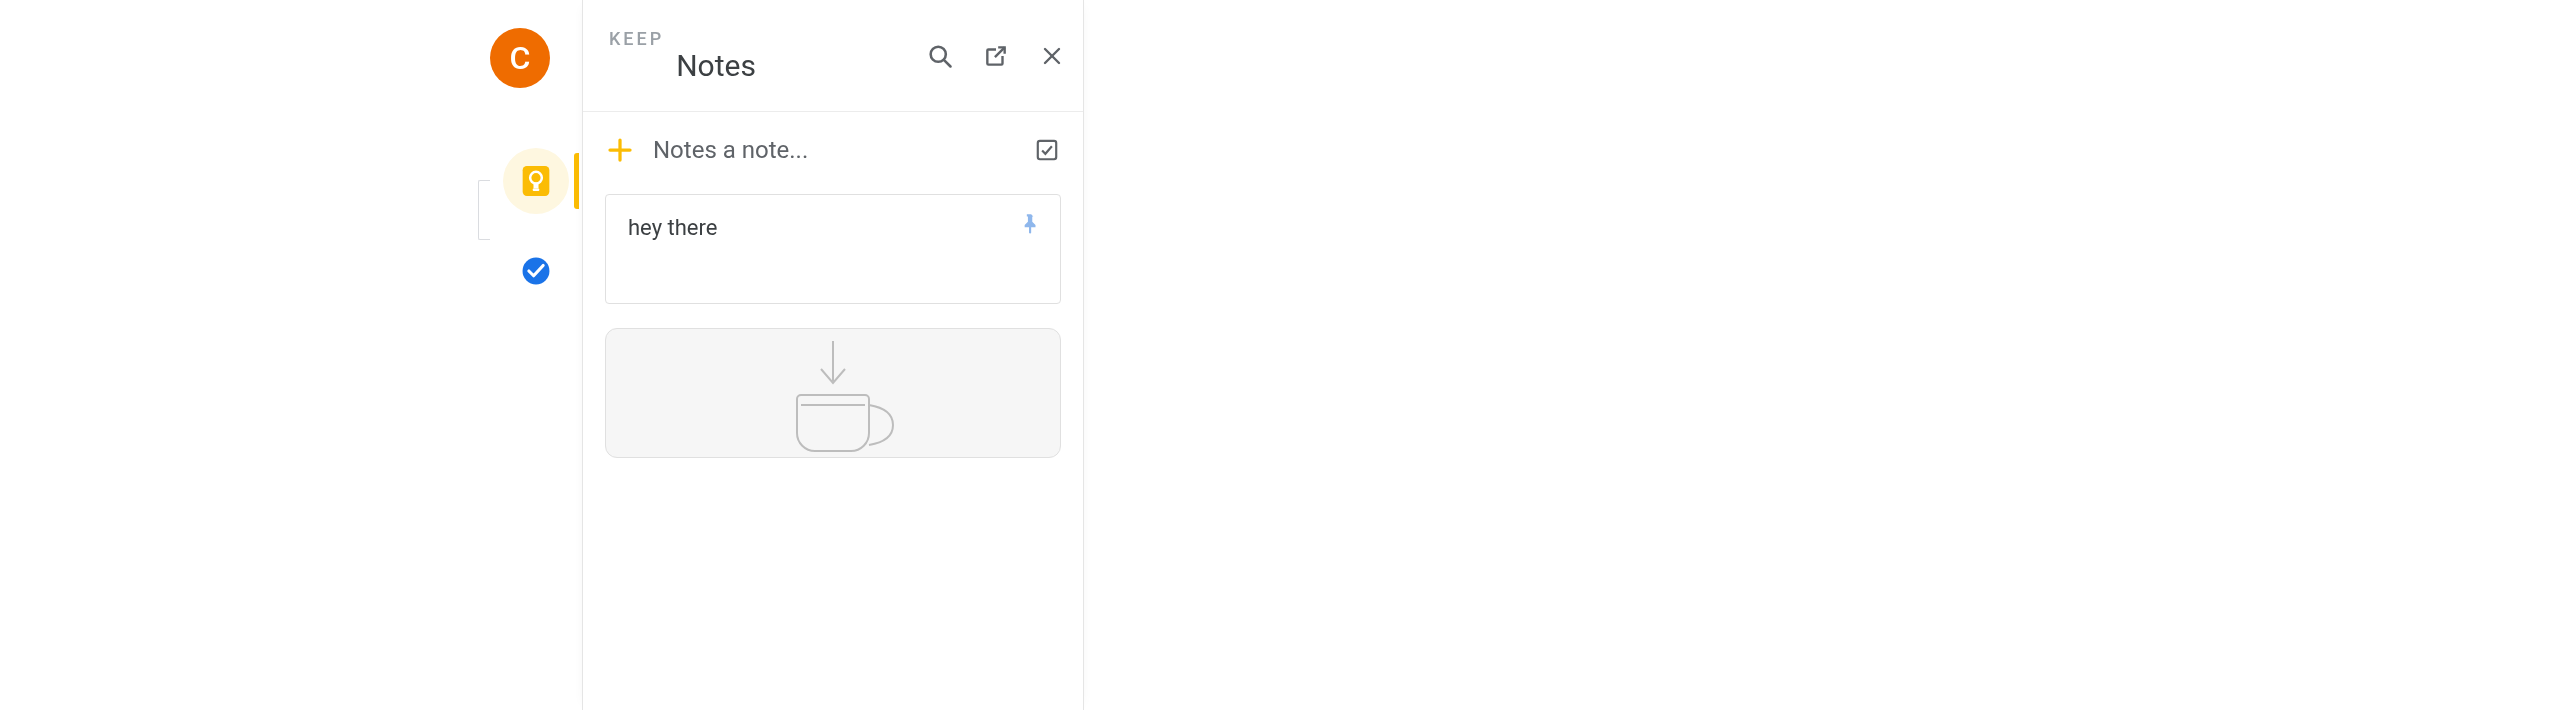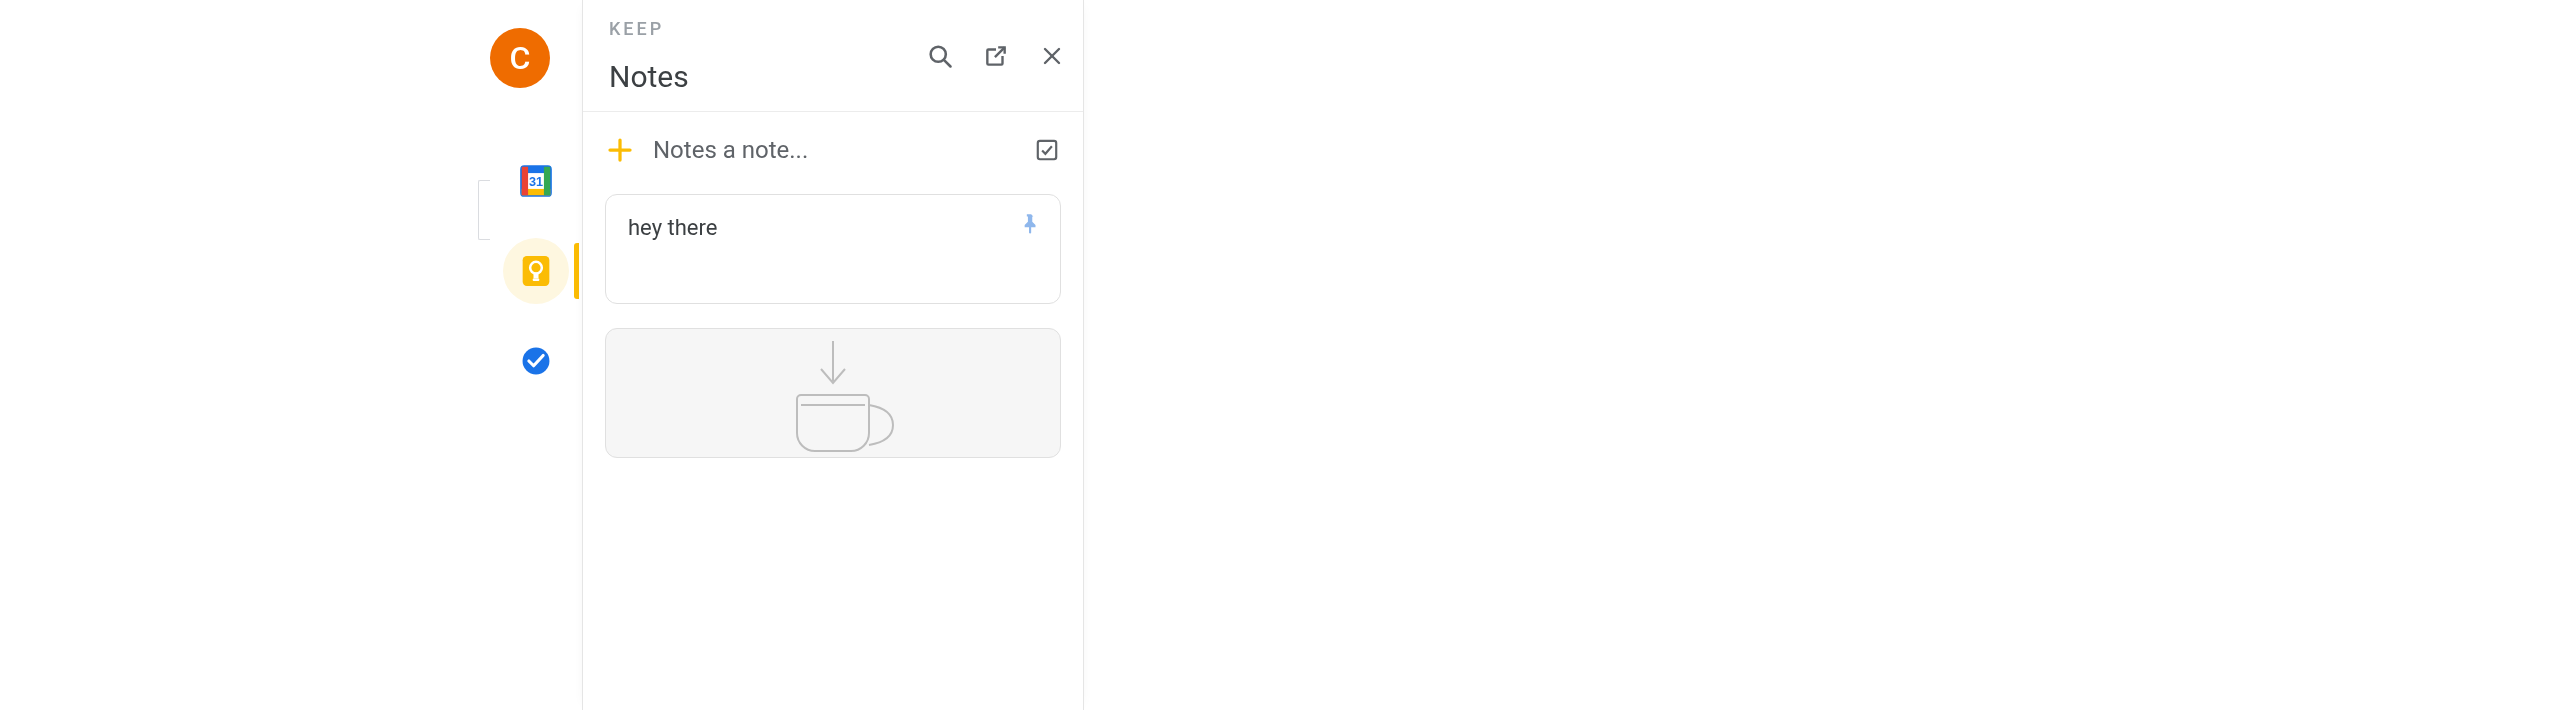--- a/index.html
+++ b/index.html
@@ -120,21 +120,21 @@
   }
 
   .panel-header {
     position: relative;
     height: 112px;
     border-bottom: 1px solid #ececec;
     display: flex;
     align-items: center;
     padding-left: 26px;
   }
-  .panel-header .titles { display: flex; flex-direction: column; }
+  .panel-header .titles { display: flex; flex-direction: row; gap: 12px; }
   .eyebrow {
     font-size: 18px;
     letter-spacing: 3px;
     color: #9aa0a6;
     font-weight: 500;
   }
   .title {
     font-size: 30px;
     color: #3c4043;
     margin-top: 20px;
@@ -185,21 +185,21 @@
 
   
   .notes-area {
     padding: 6px 22px 0 22px;
     display: flex;
     flex-direction: column;
     gap: 24px;
   }
   .note-card {
     border: 1px solid #e0e0e0;
-    border-radius: 12px;
+    border-radius: 4px;
     padding: 20px 22px;
     position: relative;
     min-height: 110px;
   }
   .note-text {
     font-size: 22px;
     color: #3c4043;
   }
   .pin {
     position: absolute;
@@ -230,32 +230,20 @@
 <div class="stage">
 
   <div class="avatar">
     <span>C</span>
   </div>
 
   <div class="doc-edge"></div>
 
   <div class="rail">
 
-    <div class="rail-slot">
-      <span class="icon-box">
-        <svg width="38" height="38" viewBox="0 0 48 48">
-          <rect x="6" y="6" width="36" height="36" rx="3" fill="#ffffff" stroke="#1a73e8" stroke-width="4"></rect>
-          <rect x="6" y="6" width="36" height="8" fill="#1a73e8"></rect>
-          <rect x="6" y="34" width="36" height="8" fill="#fbbc04"></rect>
-          <rect x="34" y="6" width="8" height="36" fill="#34a853"></rect>
-          <rect x="6" y="6" width="8" height="36" fill="#ea4335"></rect>
-          <text x="24" y="30" font-size="16" fill="#1a73e8" text-anchor="middle" font-family="Arial" font-weight="600">31</text>
-        </svg>
-      </span>
-    </div>
 
     <div class="rail-slot">
       <div class="highlight"></div>
       <div class="active-bar"></div>
       <span class="icon-box">
         <svg width="40" height="40" viewBox="0 0 48 48">
           <rect x="8" y="6" width="32" height="36" rx="5" fill="#fbbc04"></rect>
           <circle cx="24" cy="20" r="7" fill="none" stroke="#ffffff" stroke-width="3"></circle>
           <rect x="21" y="26" width="6" height="7" fill="#ffffff"></rect>
           <rect x="20" y="33" width="8" height="3" rx="1.2" fill="#ffffff"></rect>

